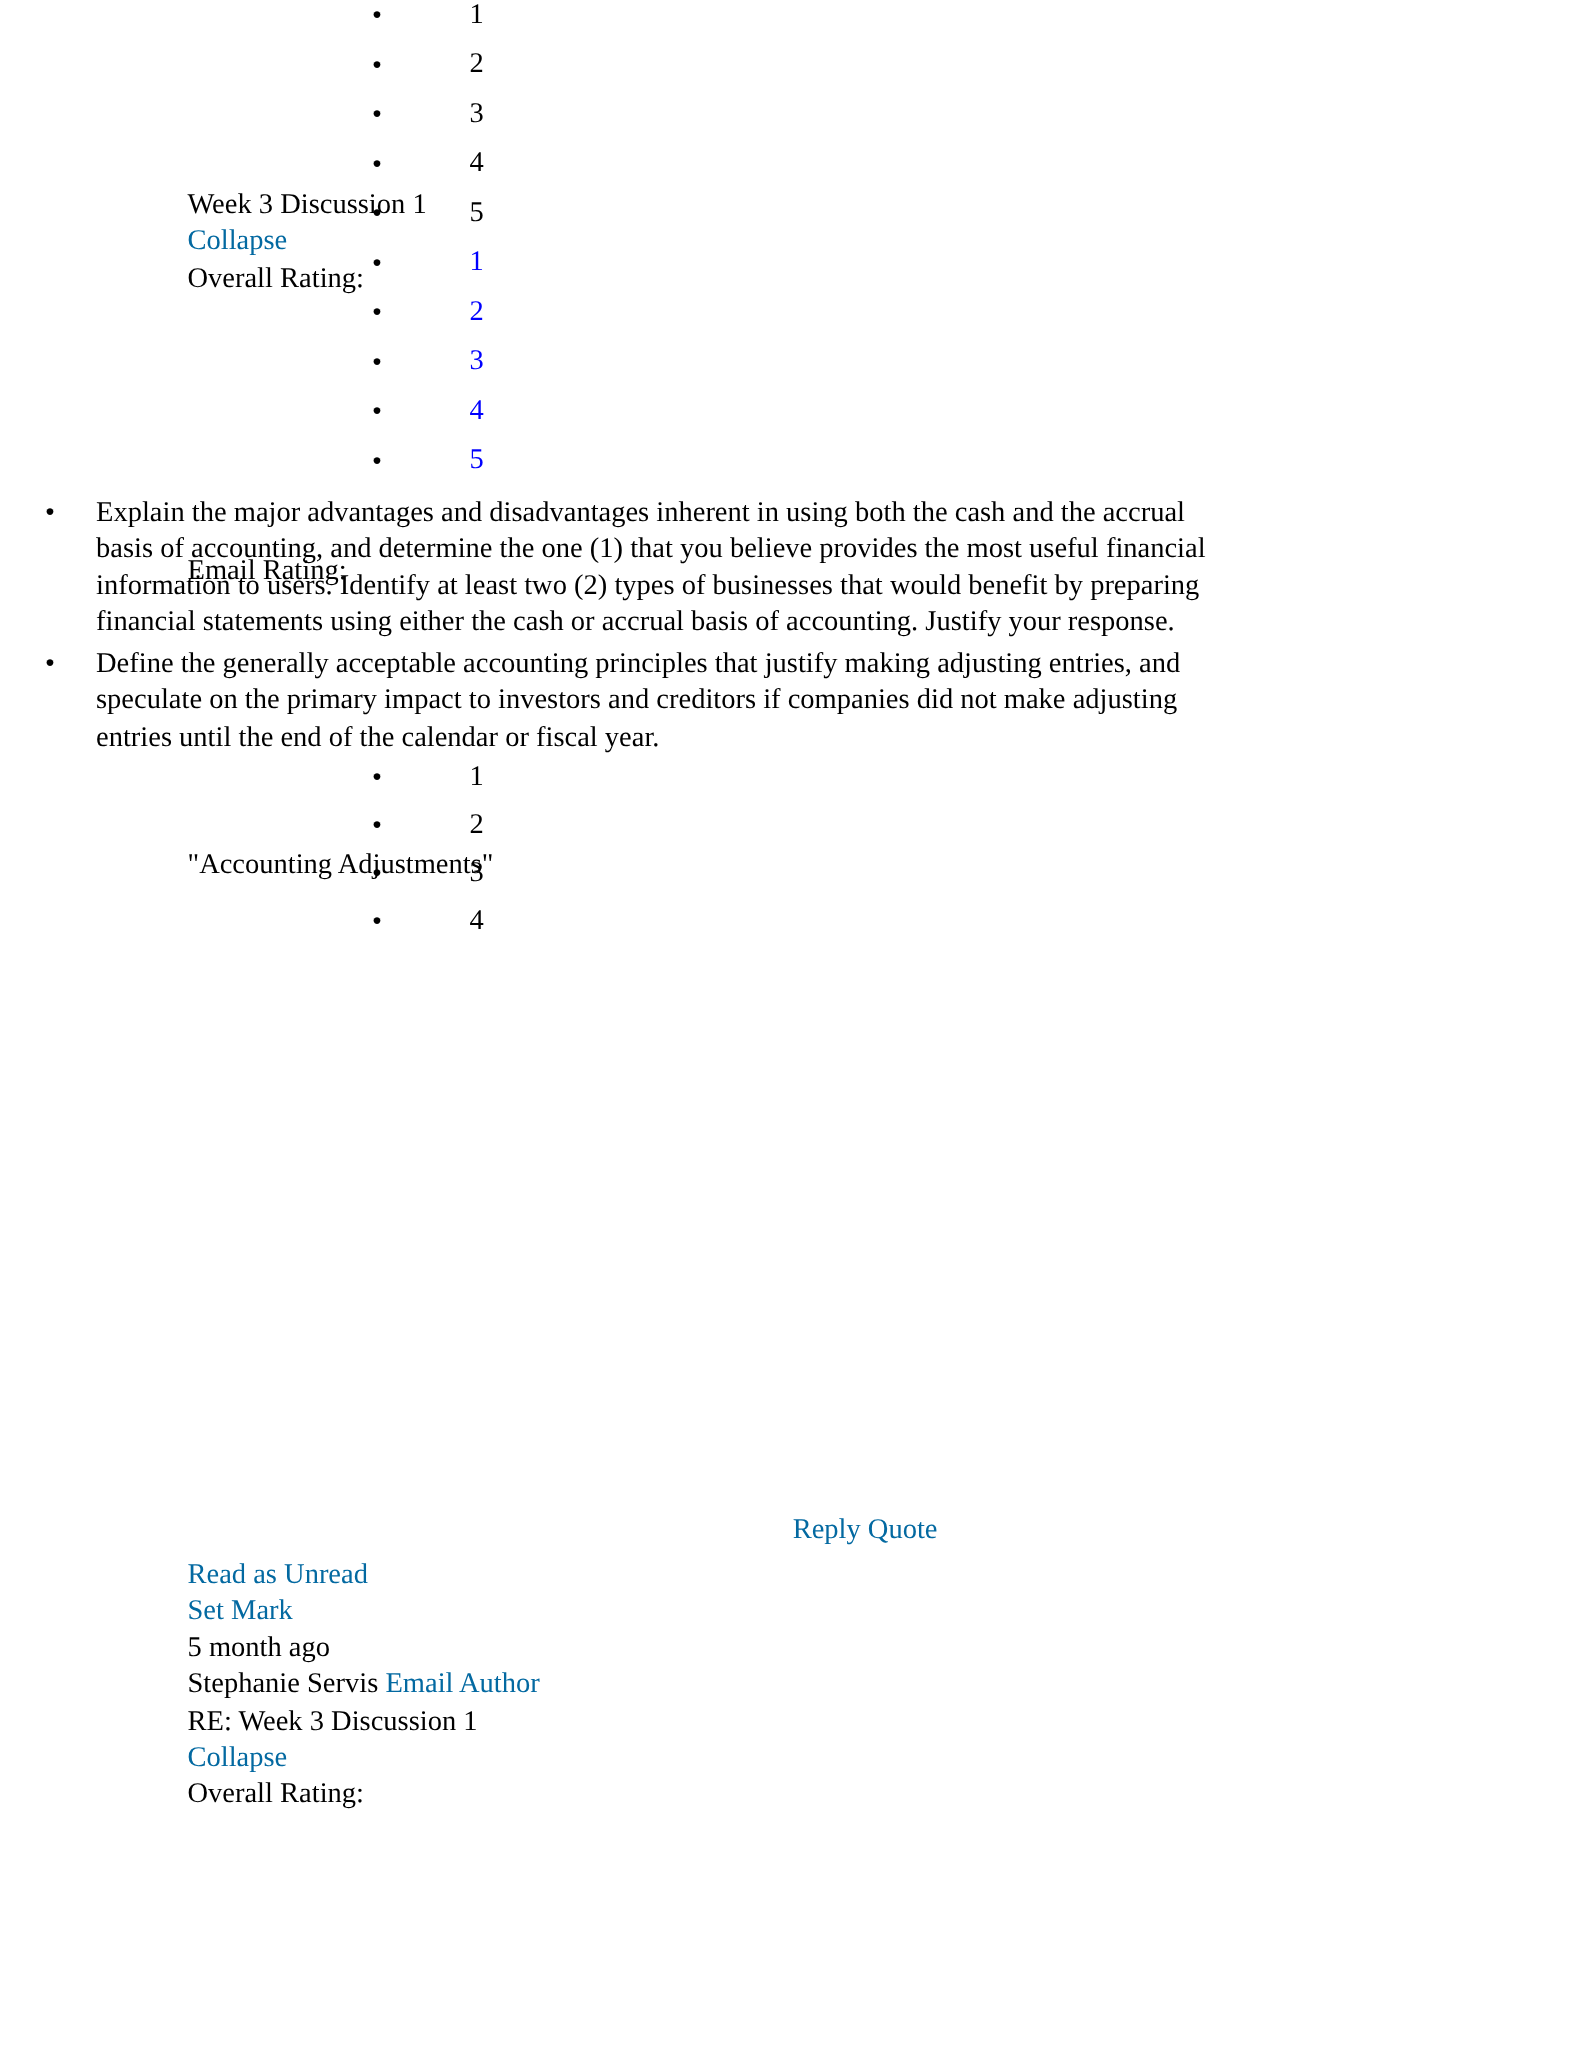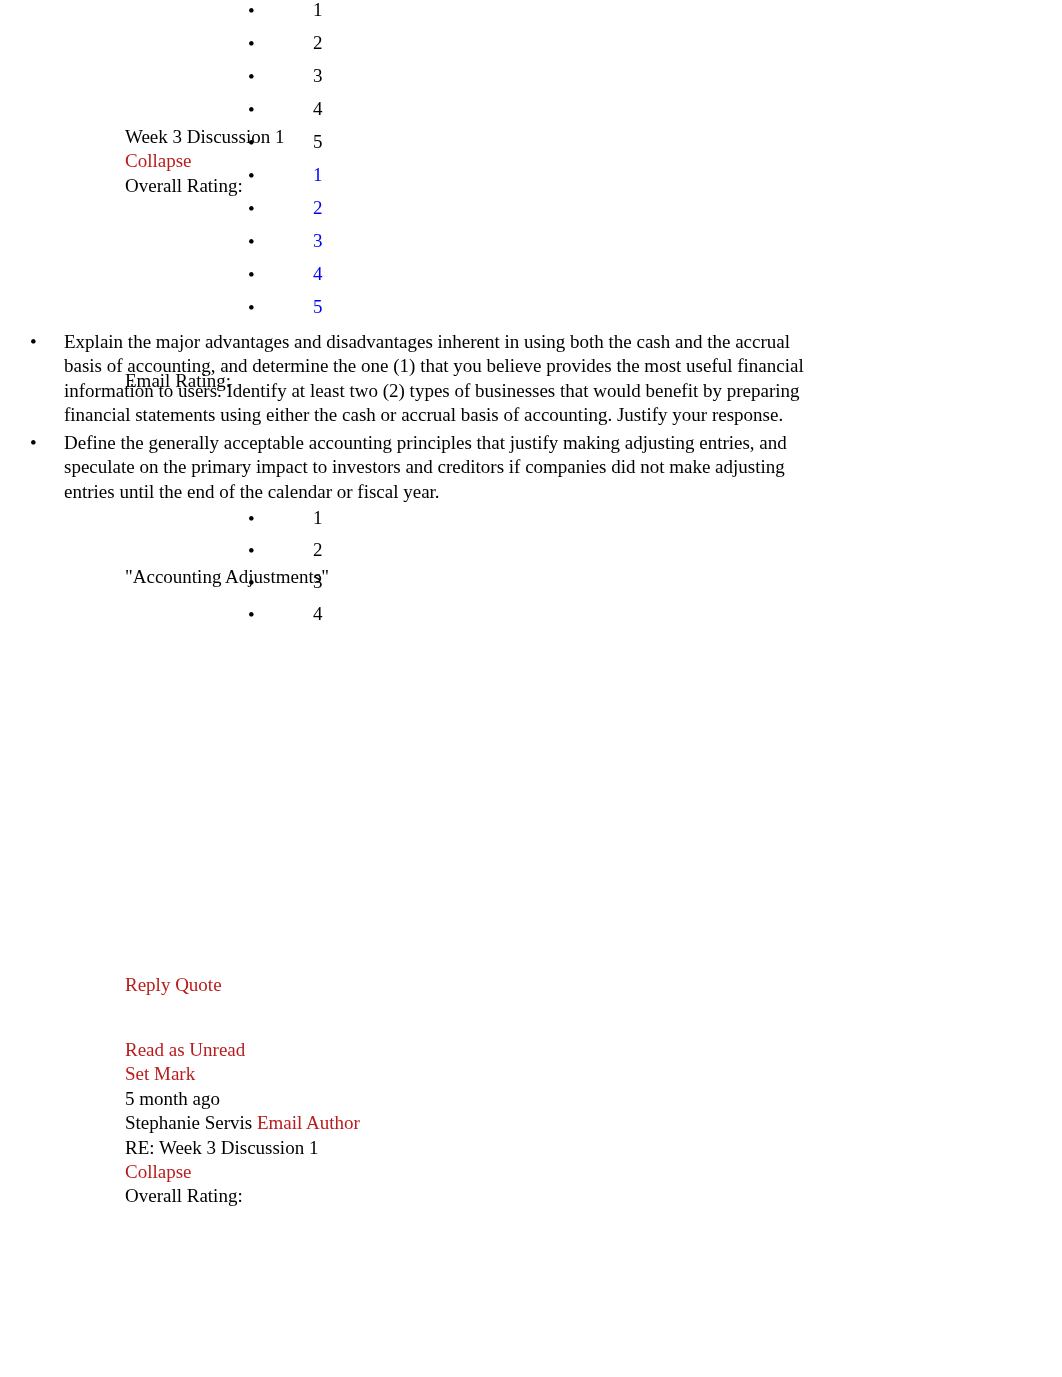--- a/index.html
+++ b/index.html
@@ -28,21 +28,21 @@
   
   .doc-line {
     font-size: 19px;
     line-height: 24.4px;
     color: #000000;
     white-space: pre-wrap;
   }
 
   a.link,
   .link {
-    color: #b91c1c;
+    color: #0369a1;
     text-decoration: none;
     cursor: pointer;
   }
 
   
   .rating-list {
     list-style: none;
     margin: 0;
     padding: 0;
   }
@@ -99,21 +99,21 @@
 
   
   .abs { position: absolute; }
 
   #block-header      { left: 125px; top: 125px;  width: 820px; }
   #overall-list-1    { left: 125px; top: 203px;  width: 500px; }
   #your-rating-label { left: 125px; top: 369px;  width: 500px; }
   #your-list-1       { left: 125px; top: 399px;  width: 500px; }
   #prompt-title      { left: 125px; top: 565px;  width: 600px; }
   #prompt-body       { left: 125px; top: 609px;  width: 830px; }
-  #reply-row         { left: 125px; top: 973px;  width: 500px; }
+  #reply-row         { left: 125px; top: 1008px;  width: 500px; text-align: right; }
   #meta-block        { left: 125px; top: 1038px; width: 600px; }
   #overall-list-2    { left: 125px; top: 1262px; width: 500px; }
 </style>
 </head>
 <body>
 
 <div class="page">
 
   <div class="abs" id="block-header">
     <div class="doc-line">Week 3 Discussion 1</div>

